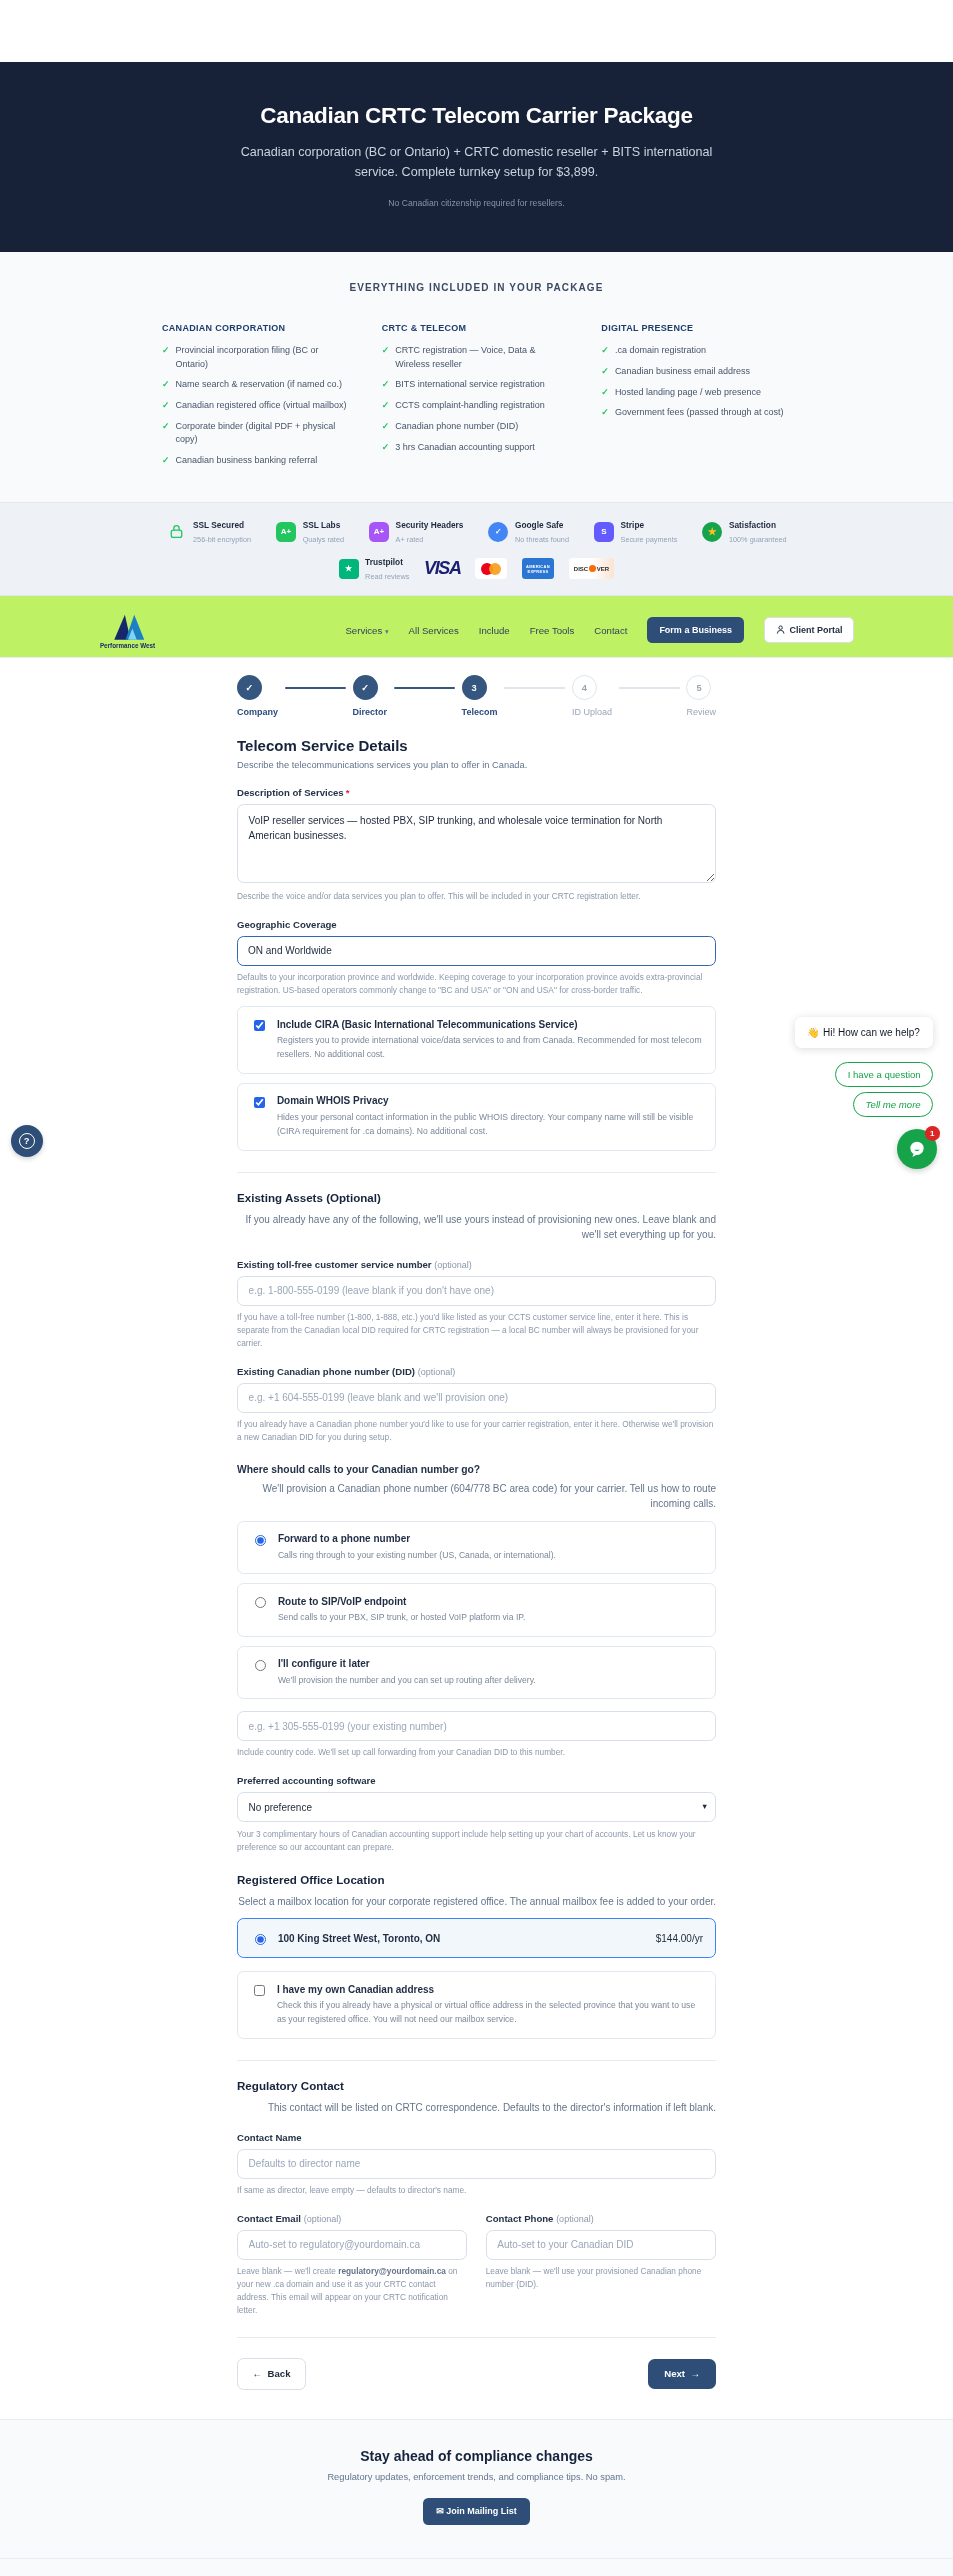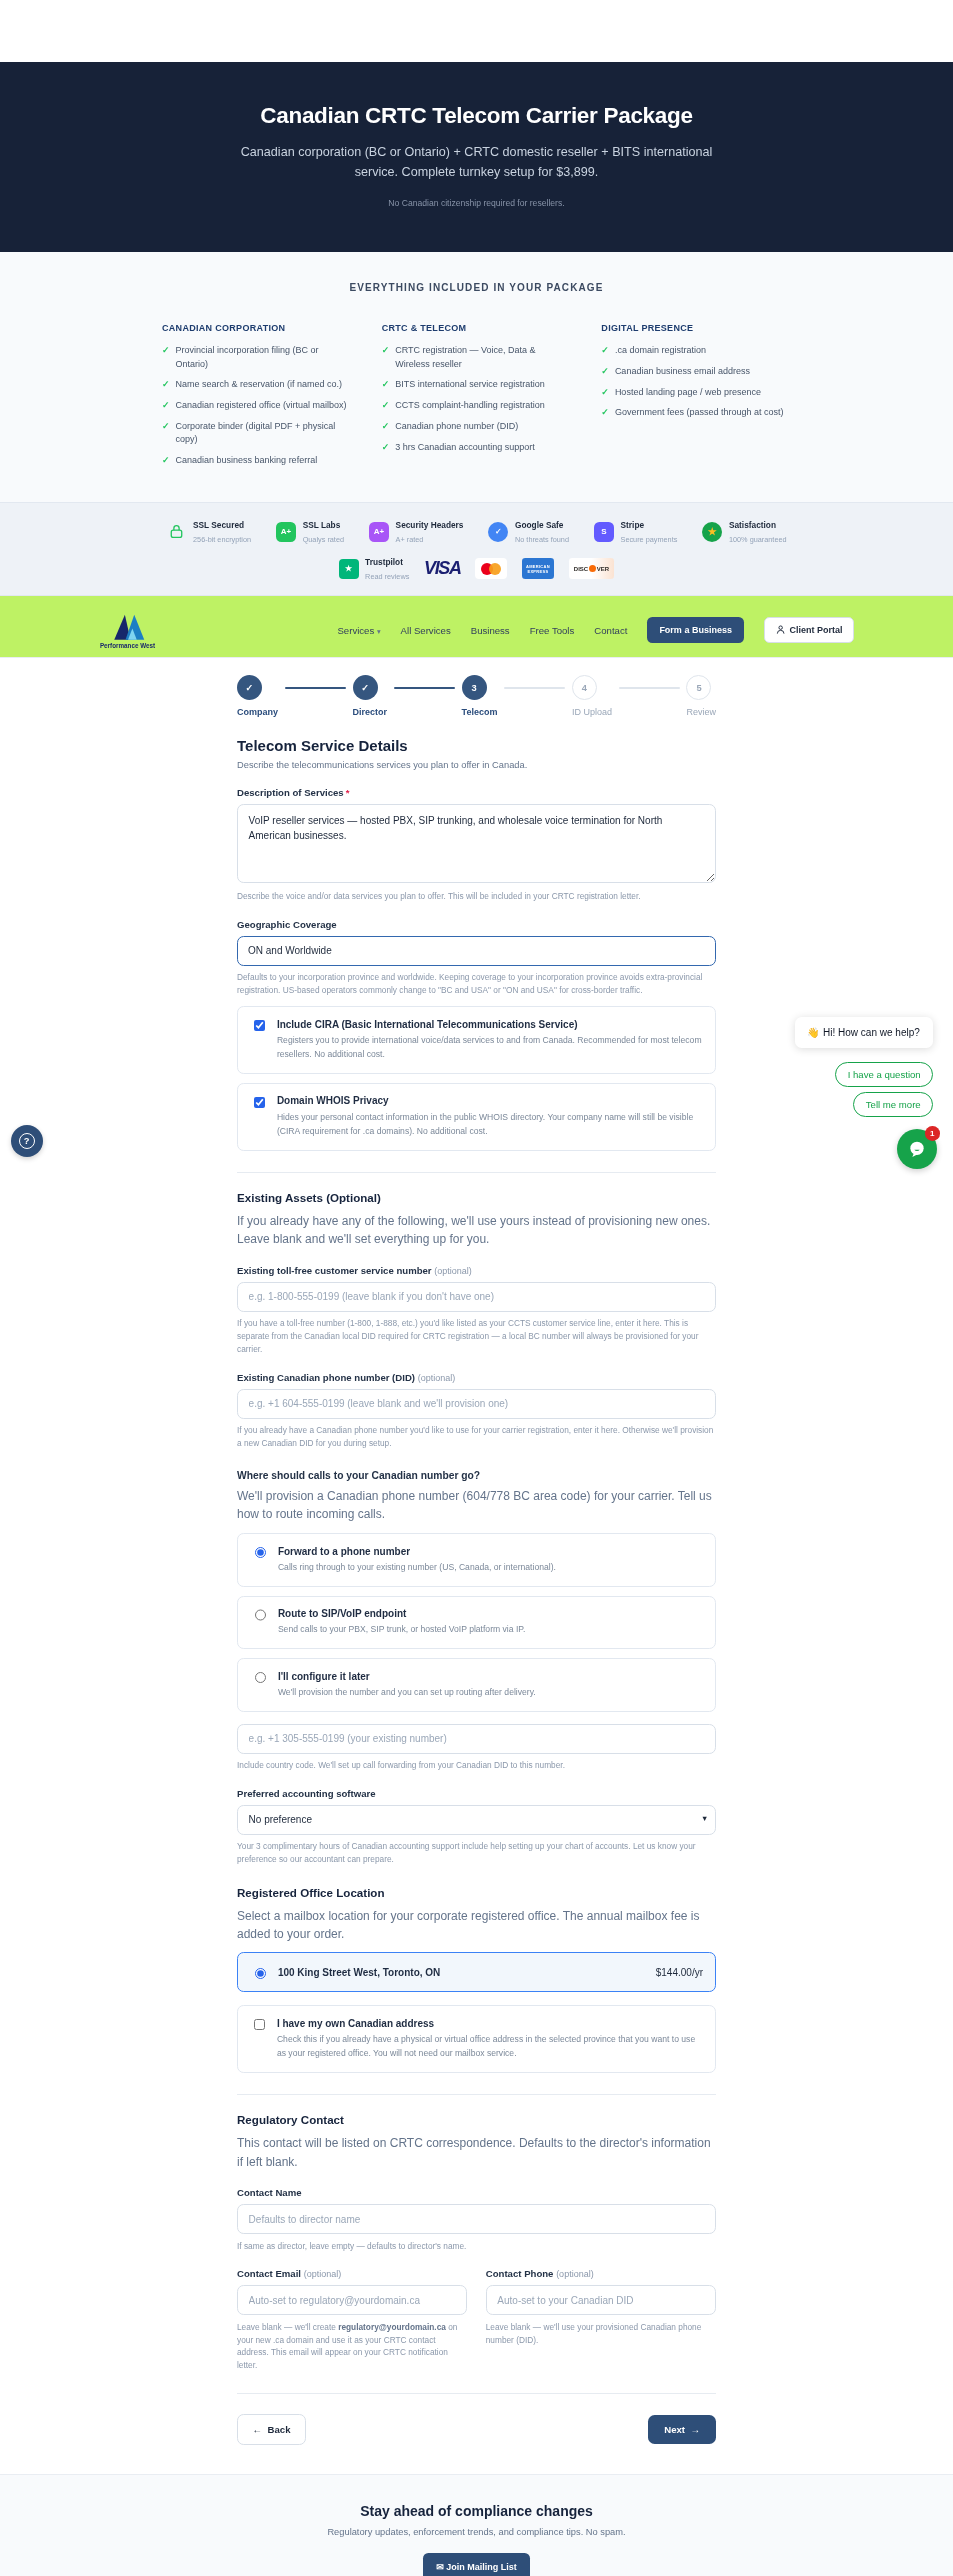--- a/index.html
+++ b/index.html
@@ -85,21 +85,21 @@
   .opt-card input { width:11.3px; height:11.3px; accent-color:#2563eb; margin-top:1.3px; flex:none; cursor:pointer; }
   .opt-title { font-size:10px; font-weight:bold; color:#1f2c42; margin-bottom:3.3px; }
   .opt-desc { font-size:8.6px; color:#7b8899; line-height:1.55; }
   .office-card { display:flex; align-items:center; gap:8.6px; border:0.7px solid #e2e8f0; border-radius:6.6px; padding:12px; margin-top:8px; background:#fff; cursor:pointer; }
   .office-card.selected { border:1px solid #3b82f6; background:#f2f7fc; }
   .office-card .opt-title { margin-bottom:0; font-weight:600; }
   .office-price { margin-left:auto; font-size:10px; color:#1e293b; }
 
   .divider { height:0.7px; background:#e6ebf1; margin:21px 0 18.5px; }
   .section-title { font-size:11.6px; font-weight:bold; color:#16233c; margin:0 0 8px; }
-  .section-desc { font-size:12px; color:#64748b; line-height:1.55; margin-bottom:2.6px; }
+  .section-desc { font-size:10px; color:#64748b; line-height:1.55; margin-bottom:2.6px;text-align:right; }
 
   .select-wrap { position:relative; margin-top:1.3px; }
   select.sel { width:100%; height:30px; border:0.7px solid #d8dfe8; border-radius:6.6px; padding:0 10.6px; font-size:10px; color:#1e293b; font-family:inherit; background:#fff; appearance:none; -webkit-appearance:none; cursor:pointer; }
   .select-wrap .chev { position:absolute; right:9.3px; top:8.6px; font-size:8.6px; color:#1e293b; pointer-events:none; }
 
   .two-col { display:grid; grid-template-columns:1fr 1fr; gap:18.5px; margin-top:4px; }
   .actions { display:flex; justify-content:space-between; align-items:center; margin:20px 0 29px; }
   .btn-back { background:#fff; border:0.7px solid #d8dfe8; border-radius:6.6px; padding:9.3px 14.6px; font-size:9.6px; font-weight:600; color:#1e293b; font-family:inherit; cursor:pointer; }
   .btn-next { background:#2e4e78; border:none; border-radius:6.6px; padding:9.3px 16px; font-size:9.6px; font-weight:bold; color:#fff; font-family:inherit; cursor:pointer; }
 
@@ -110,21 +110,21 @@
   .btn-cta { background:#2e4e78; border:none; border-radius:5.3px; padding:8.6px 13.2px; font-size:9px; font-weight:bold; color:#fff; font-family:inherit; cursor:pointer; }
 
   
   .footer { background:#f8fafc; border-top:0.7px solid #e9edf2; padding-top:34px; }
 
   
   .help-fab { position:absolute; left:10.6px; top:1125px; width:32px; height:32px; border-radius:50%; background:#2e4e78; display:flex; align-items:center; justify-content:center; cursor:pointer; box-shadow:0 2px 5.3px rgba(0,0,0,.18); z-index:40; }
   .help-fab .q { width:16px; height:16px; border:1.3px solid #fff; border-radius:50%; color:#fff; font-size:9.3px; font-weight:bold; display:flex; align-items:center; justify-content:center; }
   .chat-msg { position:absolute; right:20px; top:1017px; background:#fff; border-radius:6.6px; box-shadow:0 1.3px 8px rgba(0,0,0,.14); padding:10px 13.2px; font-size:10px; color:#111827; z-index:40; }
   .chat-pill { position:absolute; background:#fff; border:0.7px solid #16a34a; color:#16a34a; border-radius:13.2px; padding:6px 11.3px; font-size:9.6px; cursor:pointer; z-index:40; }
-  .pill1 { right:20px; top:1062px; } .pill2 { right:20px; top:1092px; }
+  .pill1 { right:20px; top:1062px; } .pill2 { right:20px; top:1092px;font-style:italic; }
   .chat-launcher { position:absolute; right:16px; top:1129px; width:40px; height:40px; border-radius:50%; background:#16a34a; display:flex; align-items:center; justify-content:center; cursor:pointer; z-index:40; box-shadow:0 2px 6.6px rgba(0,0,0,.2); }
   .chat-badge { position:absolute; top:-2.6px; right:-2.6px; width:14.6px; height:14.6px; border-radius:50%; background:#dc2626; color:#fff; font-size:8px; font-weight:bold; display:flex; align-items:center; justify-content:center; }
 </style>
 </head>
 <body>
 
 <div class="spacer-top"></div>
 
 <section class="hero">
   <h1>Canadian CRTC Telecom Carrier Package</h1>
@@ -263,21 +263,21 @@
       <svg width="38" height="30" viewBox="0 0 60 48">
         <polygon points="8,46 25,6 34,46" fill="#16276b"></polygon>
         <polygon points="26,46 40,6 56,46" fill="#1d7fc4"></polygon>
         <polygon points="30,46 37,28 44,46" fill="#7fd4f0"></polygon>
       </svg>
       <span class="brand-name">Performance West</span>
     </div>
     <nav class="nav-links">
       <span class="nav-link"><span>Services</span> <span class="chev">▾</span></span>
       <span class="nav-link">All Services</span>
-      <span class="nav-link">Business</span>
+      <span class="nav-link">Include</span>
       <span class="nav-link">Free Tools</span>
       <span class="nav-link">Contact</span>
       <button class="btn-primary">Form a Business</button>
       <button class="btn-outline">
         <svg width="9.3" height="9.3" viewBox="0 0 14 14">
             <circle cx="7" cy="4" r="2.6" fill="none" stroke="#1e293b" stroke-width="1.4"></circle>
             <path d="M2 13 a5 5 0 0 1 10 0" fill="none" stroke="#1e293b" stroke-width="1.4"></path>
           </svg>
         <span>Client Portal</span>
       </button>

